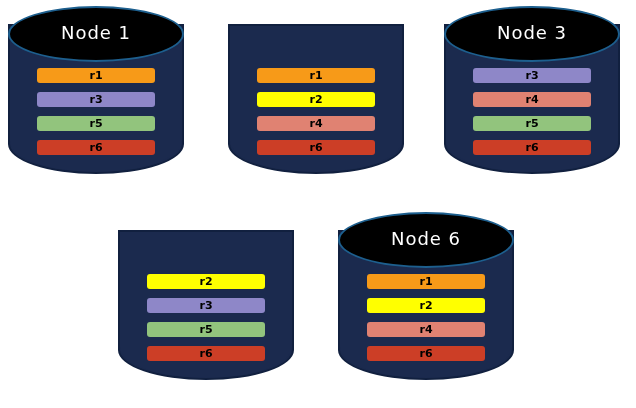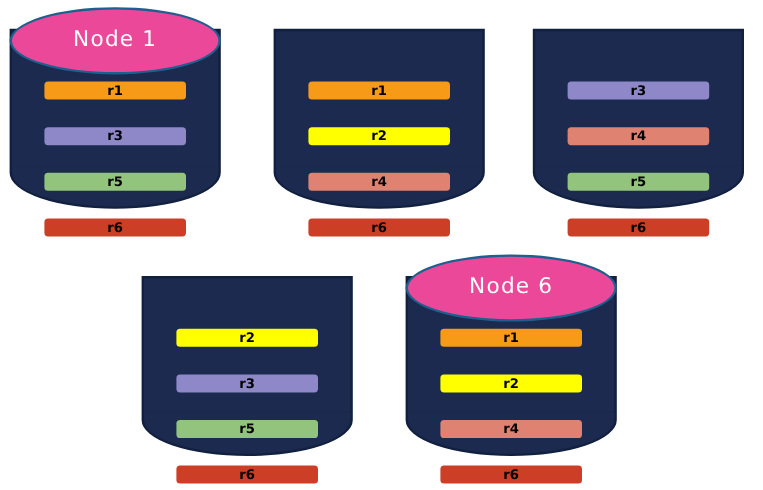--- a/index.html
+++ b/index.html
@@ -50,21 +50,21 @@
     background: #1b2a4e;
   }
 
   .cyl-top {
     position: absolute;
     left: 0;
     top: 0;
     width: 176px;
     height: 56px;
     border-radius: 50% / 50%;
-    background: #ec4899;
+    background: #000000;
     border: 2px solid #1d5f8e;
     box-sizing: border-box;
     display: flex;
     align-items: center;
     justify-content: center;
   }
 
   .node-title {
     color: #ffffff;
     font-size: 18px;
@@ -79,21 +79,21 @@
   
   .replica-list {
     position: absolute;
     left: 29px;
     top: 62px;
     width: 118px;
   }
 
   .replica {
     height: 15px;
-    margin-bottom: 23px;
+    margin-bottom: 9px;
     border-radius: 3px;
     display: flex;
     align-items: center;
     justify-content: center;
     box-sizing: border-box;
   }
 
   .replica:last-child {
     margin-bottom: 0;
     justify-content: center;
@@ -159,20 +159,23 @@
       <div class="replica" style="background: rgb(204, 62, 38);">
         <span class="replica-label">r6</span>
       </div>
     </div>
   </div>
 
   <div class="node" id="node-3">
     <div class="cyl-body">
       <div class="cyl-bottom-shade"></div>
     </div>
+    <div class="cyl-top">
+      <span class="node-title">Node  3</span>
+    </div>
     <div class="replica-list">
       <div class="replica" style="background: rgb(142, 135, 200);">
         <span class="replica-label">r3</span>
       </div>
       <div class="replica" style="background: rgb(224, 130, 114);">
         <span class="replica-label">r4</span>
       </div>
       <div class="replica" style="background: rgb(146, 196, 125);">
         <span class="replica-label">r5</span>
       </div>

